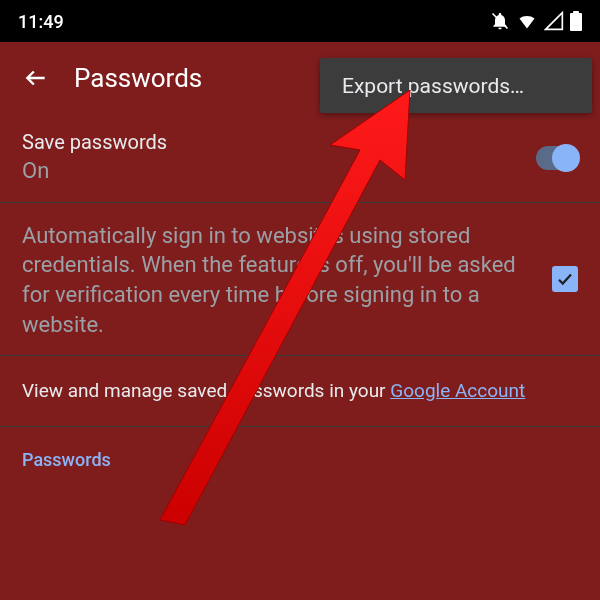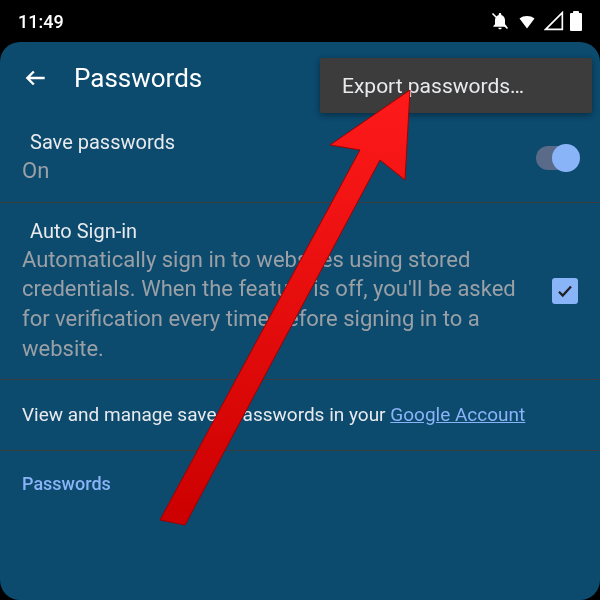--- a/index.html
+++ b/index.html
@@ -24,23 +24,22 @@
     font-weight: 500;
     gap: 28px;
   }
   .status-right {
     display: flex;
     align-items: center;
     gap: 6px;
   }
   .status-right svg { display: block; }
   .screen {
-    background: #0c4a6e;
+    background: #7f1d1d;
     height: 558px;
-    border-radius: 20px;
   }
   .app-bar {
     display: flex;
     align-items: center;
     height: 72px;
     padding: 0 14px;
     position: relative;
   }
   .back-btn {
     width: 44px; height: 44px;
@@ -73,21 +72,20 @@
     display: flex;
     align-items: center;
     padding: 16px 22px;
     border-bottom: 1px solid #3a3b3d;
   }
   .row .text { flex: 1; }
   .row-title {
     font-size: 20px;
     color: #e8eaed;
     font-weight: 400;
-    margin-left: 8px;
   }
   .row-sub {
     font-size: 22px;
     color: #9aa0a6;
     margin-top: 2px;
     line-height: 1.35;
   }
   .toggle {
     width: 42px; height: 24px;
     background: #5a6b8a;
@@ -175,21 +173,20 @@
   <div class="row">
     <div class="text">
       <div class="row-title">Save passwords</div>
       <div class="row-sub">On</div>
     </div>
     <div class="toggle"></div>
   </div>
 
   <div class="row">
     <div class="text">
-      <div class="row-title">Auto Sign-in</div>
       <div class="row-sub">Automatically sign in to websites using stored credentials. When the feature is off, you'll be asked for verification every time before signing in to a website.</div>
     </div>
     <div class="checkbox">
       <svg width="18" height="18" viewBox="0 0 24 24">
           <polyline points="4 13 9 18 20 6"></polyline>
         </svg>
     </div>
   </div>
 
   <div class="link-row">

